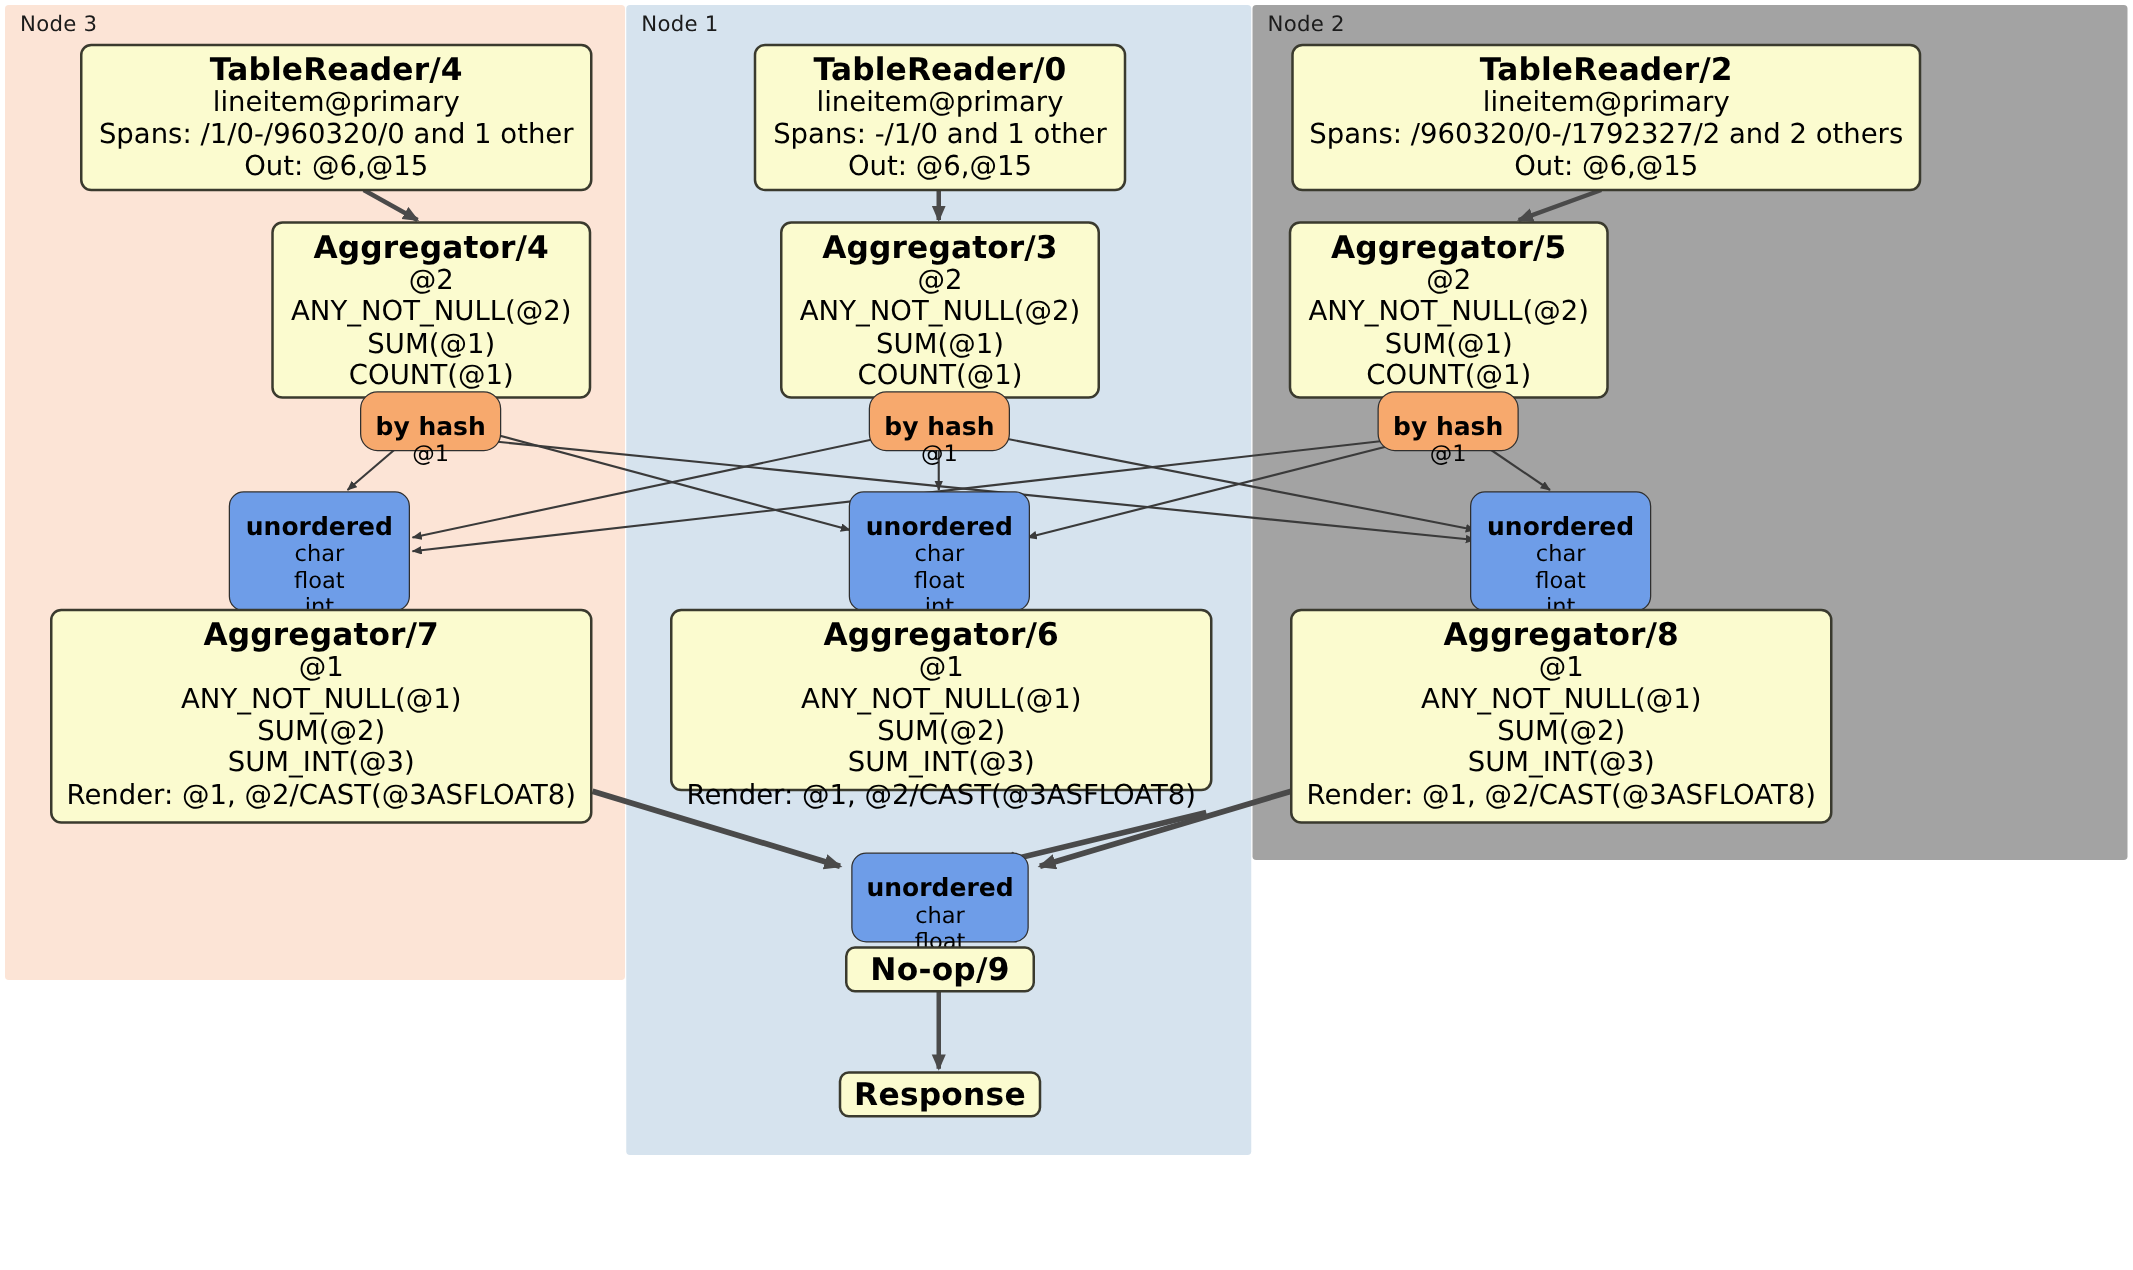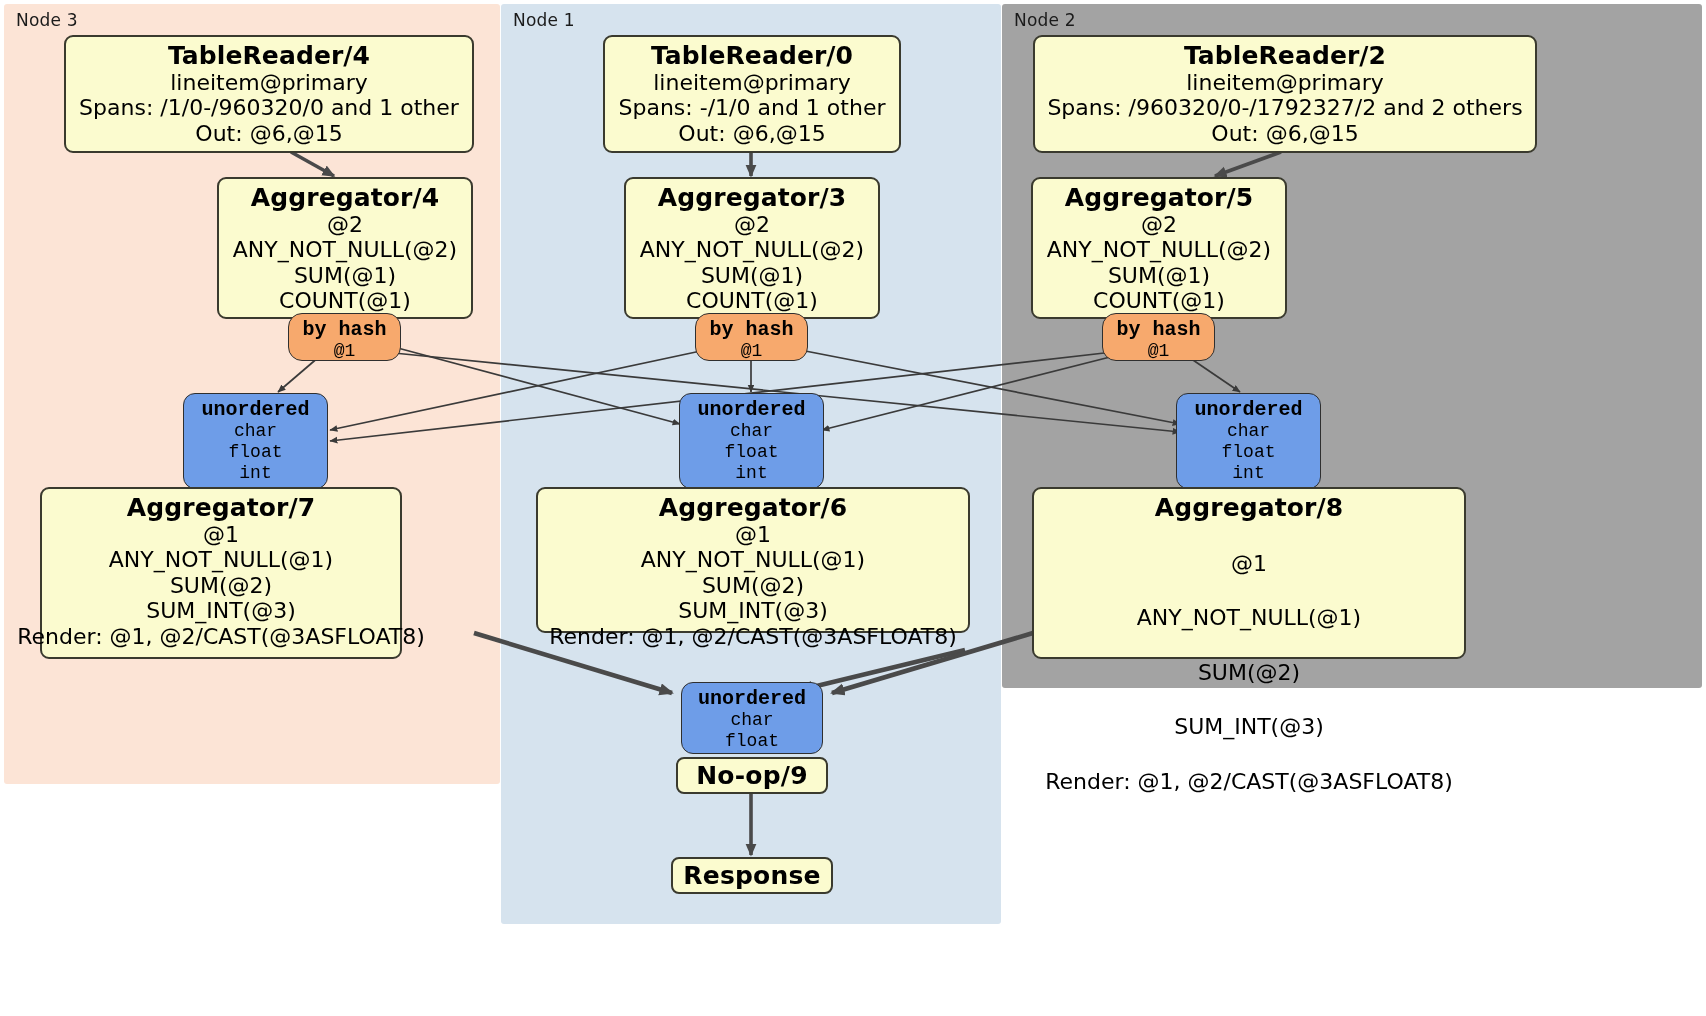--- a/index.html
+++ b/index.html
@@ -33,22 +33,21 @@
     background:#fbfbcf;border:2.2px solid #3a3a2e;border-radius:8px;
     display:flex;align-items:center;justify-content:center;
   }
   .small-proc span{font-size:25px;font-weight:bold;letter-spacing:0.2px;}
 
   
   .router{
     position:absolute;box-sizing:border-box;border:1.6px solid #2f2f2f;
     border-radius:13px;text-align:center;
     display:flex;flex-direction:column;align-items:center;justify-content:flex-start;
-    padding-top:4px;
-    font-family:Liberation Mono, monospace;
+    padding-top:16px;
   }
   .router.hash{background:#f7a96d;border-radius:14px;}
   .router.unord{background:#6e9de8;border-radius:12px;}
   .router .rttl{font-size:20px;font-weight:bold;line-height:1.15;}
   .router .rln{font-size:18px;line-height:1.18;}
 
   svg.edges{position:absolute;left:0;top:0;width:1706px;height:1016px;overflow:visible;}
   .thin{stroke:#3a3a3a;stroke-width:1.7px;fill:none;}
   .thick{stroke:#4a4a4a;stroke-width:4.6px;fill:none;}
   .med{stroke:#4a4a4a;stroke-width:3.6px;fill:none;}
@@ -180,39 +179,39 @@
     <div class="rln">int</div>
   </div>
 
   <div class="router unord" style="left:1176px;top:393px;width:145px;height:96px;">
     <div class="rttl">unordered</div>
     <div class="rln">char</div>
     <div class="rln">float</div>
     <div class="rln">int</div>
   </div>
 
-  <div class="proc" style="left:40px;top:487px;width:362px;height:172px;">
+  <div class="proc" style="left:40px;top:487px;width:434px;height:172px;">
     <div class="ttl">Aggregator/7</div>
     <div class="ln">@1</div>
     <div class="ln">ANY_NOT_NULL(@1)</div>
     <div class="ln">SUM(@2)</div>
     <div class="ln">SUM_INT(@3)</div>
     <div class="ln">Render: @1, @2/CAST(@3ASFLOAT8)</div>
   </div>
 
   <div class="proc" style="left:536px;top:487px;width:434px;height:146px;">
     <div class="ttl">Aggregator/6</div>
     <div class="ln">@1</div>
     <div class="ln">ANY_NOT_NULL(@1)</div>
     <div class="ln">SUM(@2)</div>
     <div class="ln">SUM_INT(@3)</div>
     <div class="ln">Render: @1, @2/CAST(@3ASFLOAT8)</div>
   </div>
 
-  <div class="proc" style="left:1032px;top:487px;width:434px;height:172px;gap:29px;">
+  <div class="proc" style="left:1032px;top:487px;width:434px;height:172px;">
     <div class="ttl">Aggregator/8</div>
     <div class="ln">@1</div>
     <div class="ln">ANY_NOT_NULL(@1)</div>
     <div class="ln">SUM(@2)</div>
     <div class="ln">SUM_INT(@3)</div>
     <div class="ln">Render: @1, @2/CAST(@3ASFLOAT8)</div>
   </div>
 
   <div class="router unord" style="left:681px;top:682px;width:142px;height:72px;">
     <div class="rttl">unordered</div>

